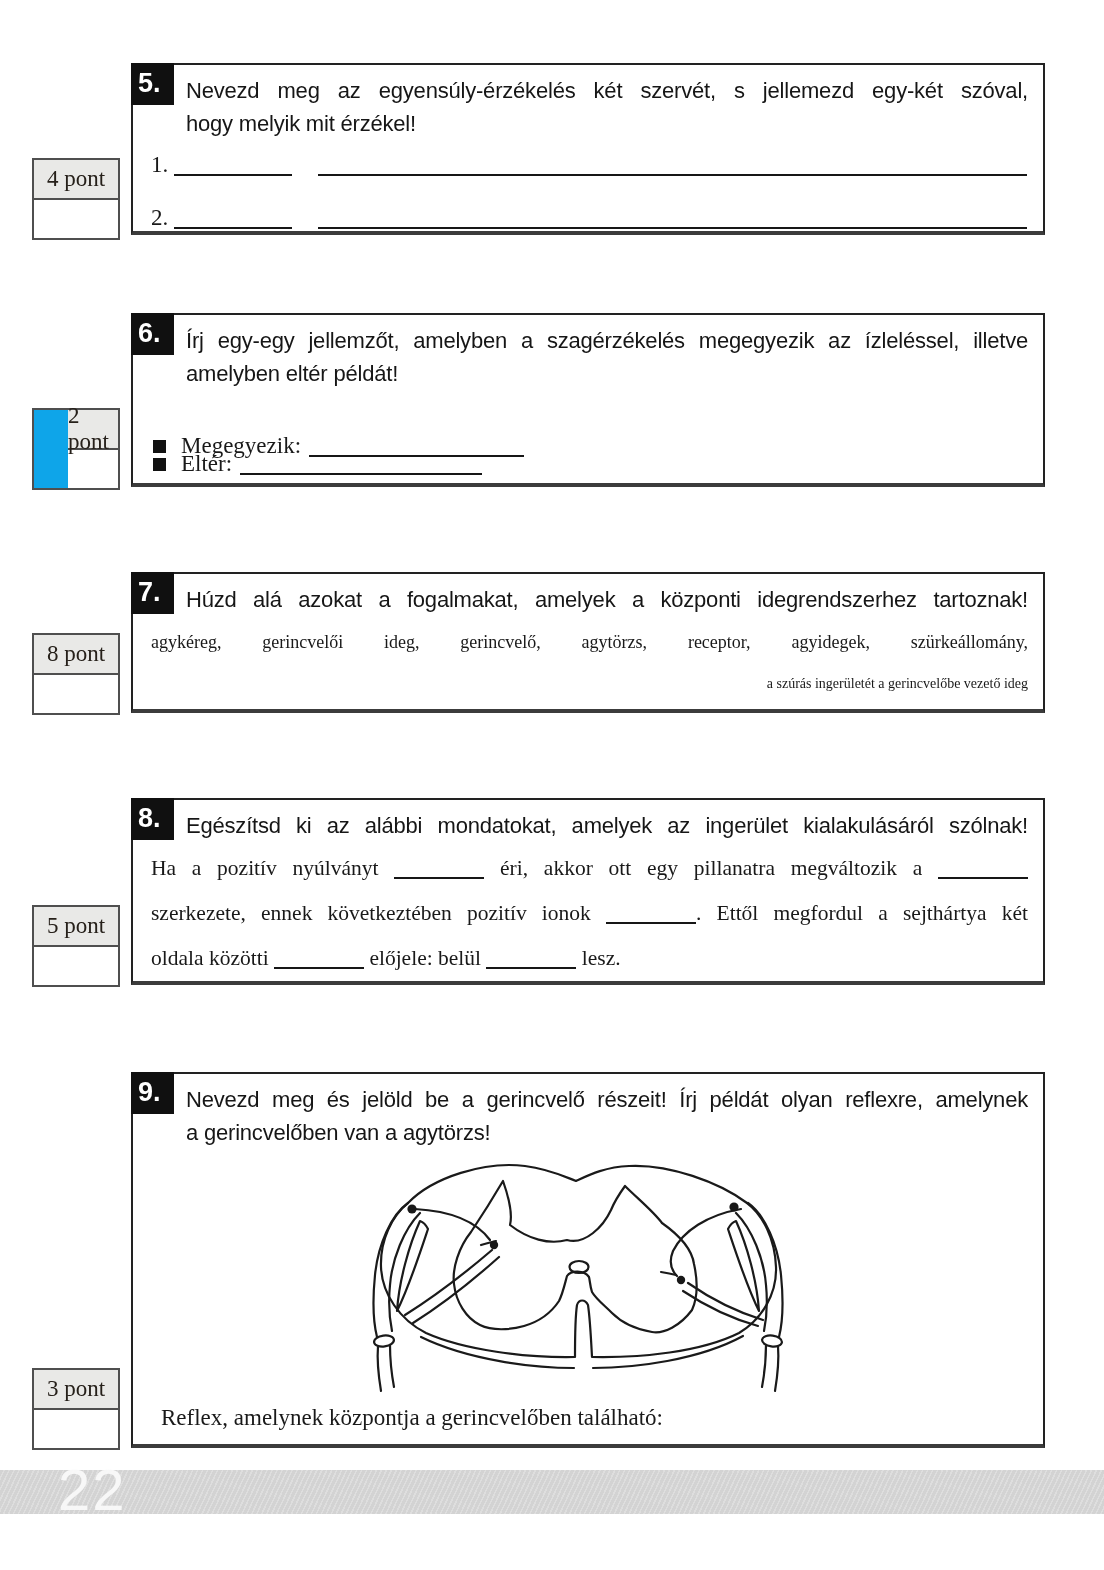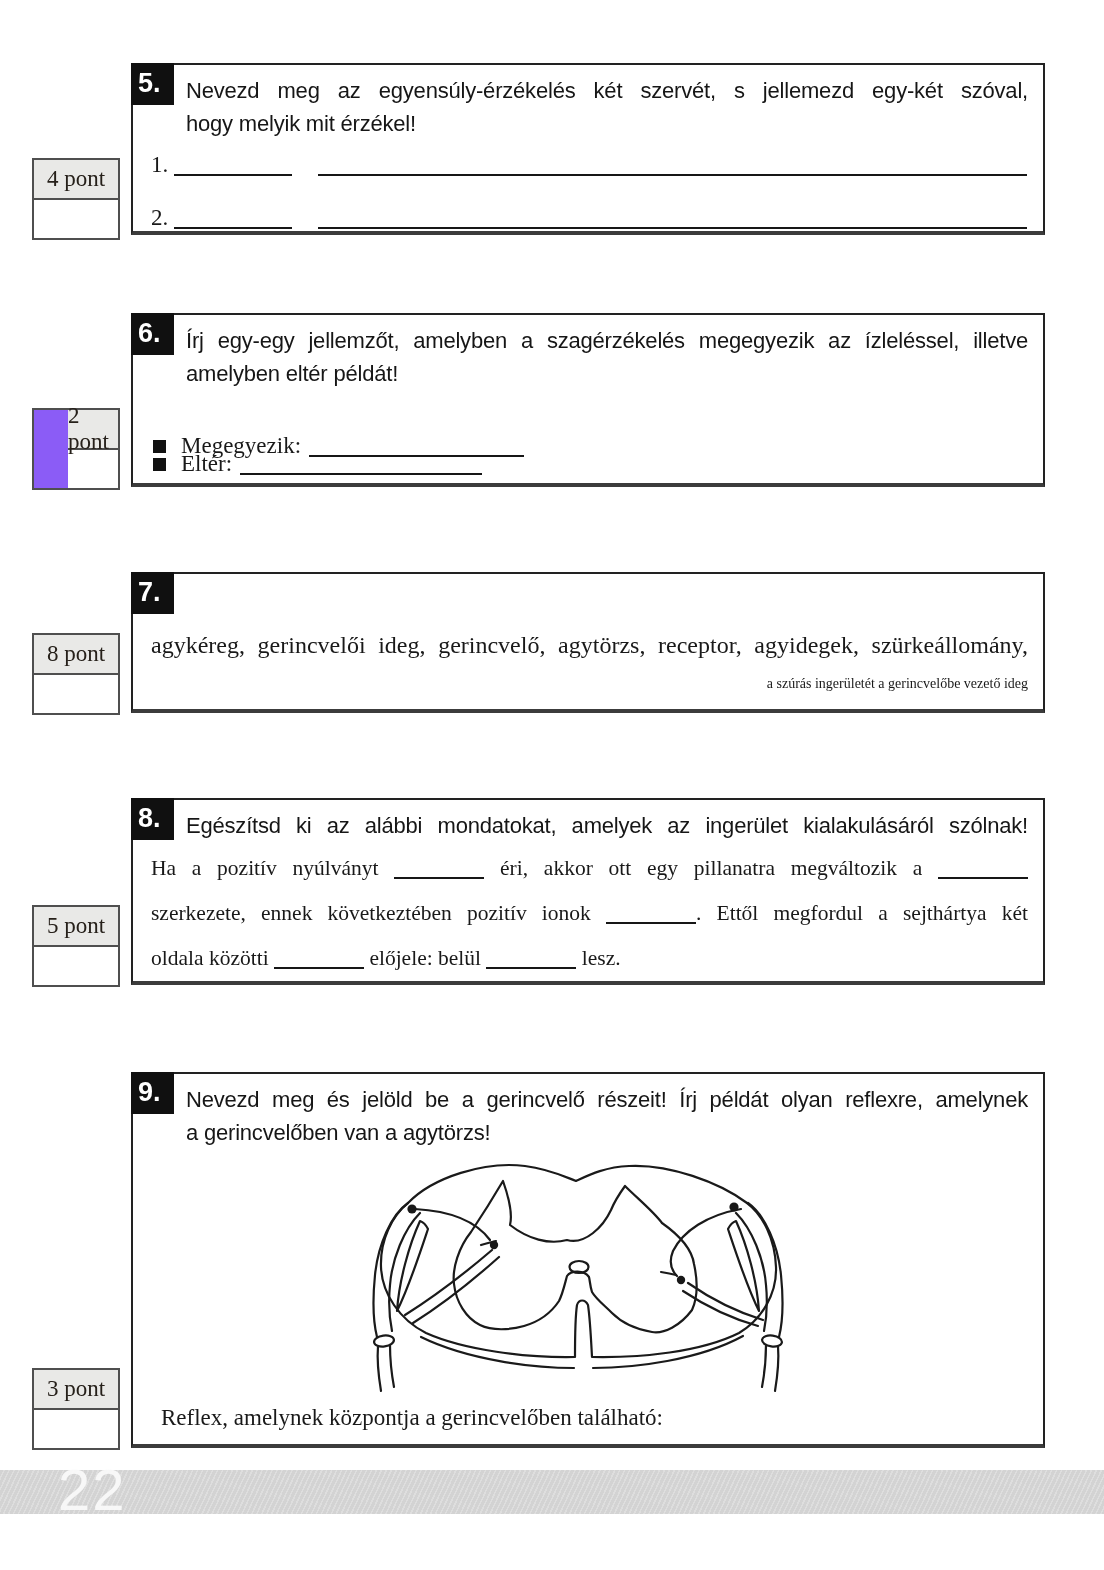--- a/index.html
+++ b/index.html
@@ -31,21 +31,21 @@
   .grow { flex:1 1 auto; }
   .jline {
     position:absolute; left:18px; right:15px;
     font-family:"Liberation Serif", serif; font-size:22px; color:#191919;
     white-space:nowrap;
   }
   .just { text-align:justify; text-align-last:justify; white-space:normal; }
   .sq { width:13px; height:13px; background:#111; margin-right:15px; align-self:center; flex:0 0 auto; }
   .pont {
     position:absolute; left:32px; width:88px; box-sizing:border-box;
-    border:2px solid #4f4f4f; background:#8b5cf6;
+    border:2px solid #4f4f4f; background:#0ea5e9;
   }
   .pont .ptop {
     height:40px; background:#e9e9e7; border-bottom:2px solid #4f4f4f;
     display:flex; align-items:center; justify-content:center; box-sizing:border-box;
     font-family:"Liberation Serif", serif; font-size:23px; color:#26201a;
   }
   .pont .pbot { height:38px; background:#fff; }
   .footer {
     position:absolute; left:0; top:1470px; width:1104px; height:44px;
     background:repeating-linear-gradient(115deg, #d3d3d3 0px, #d3d3d3 3px, #dedede 3px, #dedede 4.5px);
@@ -102,21 +102,22 @@
       <span class="blank" style="width:242px; margin-left:8px;"></span>
     </div>
   </div>
   <div class="pont" style="top:408px;padding-left:34px;">
     <div class="ptop">2 pont</div>
     <div class="pbot"></div>
   </div>
 
   <div class="qbox" style="top:572px; height:141px;">
     <div class="badge">7.</div>
-    <div class="jline just" style="top:58px; font-size:24px;">agykéreg, gerincvelői ideg, gerincvelő, agytörzs, receptor, agyidegek, szürkeállomány,</div>
+    <div class="headline jlast">Húzd alá azokat a fogalmakat, amelyek a központi idegrendszerhez tartoznak!</div>
+    <div class="jline just" style="top:58px; font-size:18px;">agykéreg, gerincvelői ideg, gerincvelő, agytörzs, receptor, agyidegek, szürkeállomány,</div>
     <div class="jline" style="top:102px; text-align:right; font-size:14px;">a szúrás ingerületét a gerincvelőbe vezető ideg</div>
   </div>
   <div class="pont" style="top:633px;">
     <div class="ptop">8 pont</div>
     <div class="pbot"></div>
   </div>
 
   <div class="qbox" style="top:798px; height:187px;">
     <div class="badge">8.</div>
     <div class="headline jlast">Egészítsd ki az alábbi mondatokat, amelyek az ingerület kialakulásáról szólnak!</div>

